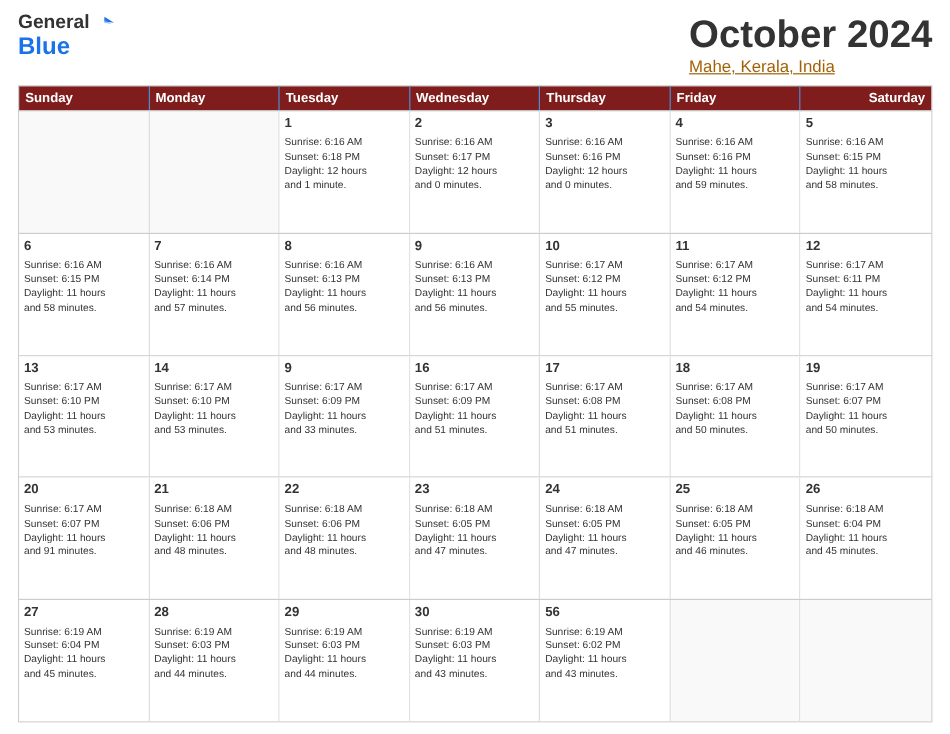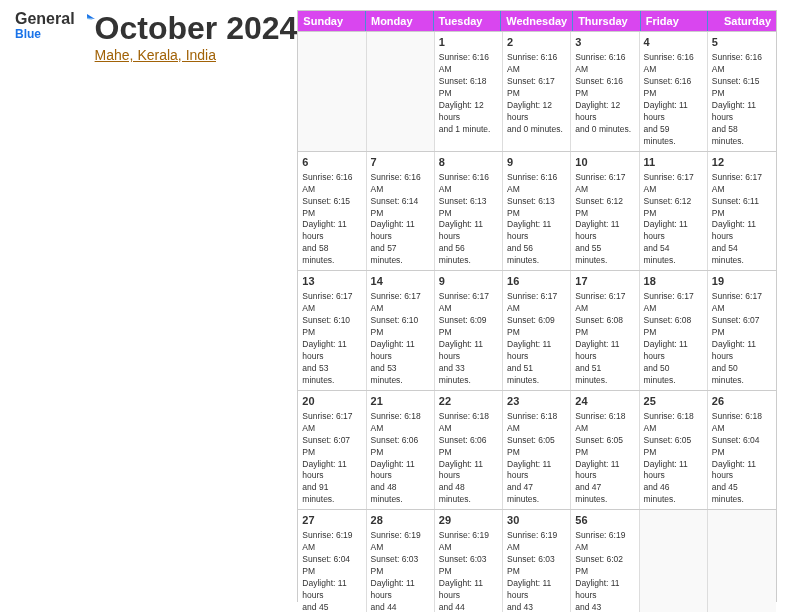--- a/index.html
+++ b/index.html
@@ -8,21 +8,21 @@
       background: #fff;
       width: 792px;
       height: 612px;
       overflow: hidden;
     }
     .page {
       width: 792px;
       height: 612px;
       padding: 10px 15px;
       display: flex;
-      flex-direction: row;
+      flex-direction: column;
     }
     .header {
       display: flex;
       justify-content: space-between;
       align-items: flex-start;
       margin-bottom: 8px;
     }
     .logo {
       display: flex;
       align-items: center;
@@ -43,21 +43,21 @@
     }
     .calendar {
       flex: 1;
       display: flex;
       flex-direction: column;
       border: 1px solid #ccc;
     }
     .cal-header-row {
       display: grid;
       grid-template-columns: repeat(7, 1fr);
-      background: #d946ef;
+      background: #7f1d1d;
     }
     .cal-header-cell {
       color: white;
       font-size: 11px;
       font-weight: bold;
       padding: 4px 5px;
       text-align: left;
       border-right: 1px solid #4a8dd5;
     }
     .cal-header-cell:last-child { border-right: none; text-align: right; }
@@ -100,21 +100,21 @@
   <div class="header">
     <div class="logo">
   <div style="display:flex;flex-direction:column;line-height:1.1;">
     <div style="display:flex;align-items:center;gap:2px;">
       <span style="font-size:16px;font-weight:bold;color:#333;">General</span>
       <svg width="18" height="18" viewBox="0 0 18 18">
         <polygon points="10,4 18,9 10,8" fill="#1a73e8"></polygon>
         <polygon points="10,6 16,10 10,9" fill="#4a9de8" opacity="0.6"></polygon>
       </svg>
     </div>
-    <span style="font-size:12px;font-weight:bold;color:#1a73e8;">Blue</span>
+    <span style="font-size:20px;font-weight:bold;color:#1a73e8;">Blue</span>
   </div>
 </div>
     <div class="title-block">
       <div class="month-title">October 2024</div>
       <div class="subtitle">Mahe, Kerala, India</div>
     </div>
   </div>
 
   <div class="calendar">
     <div class="cal-header-row">

